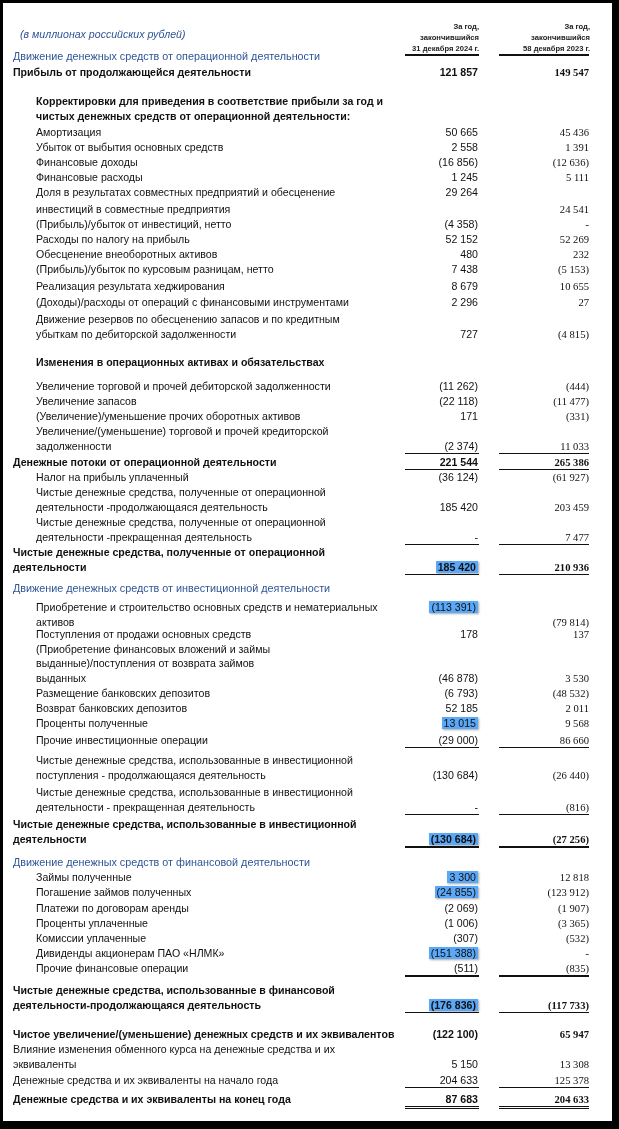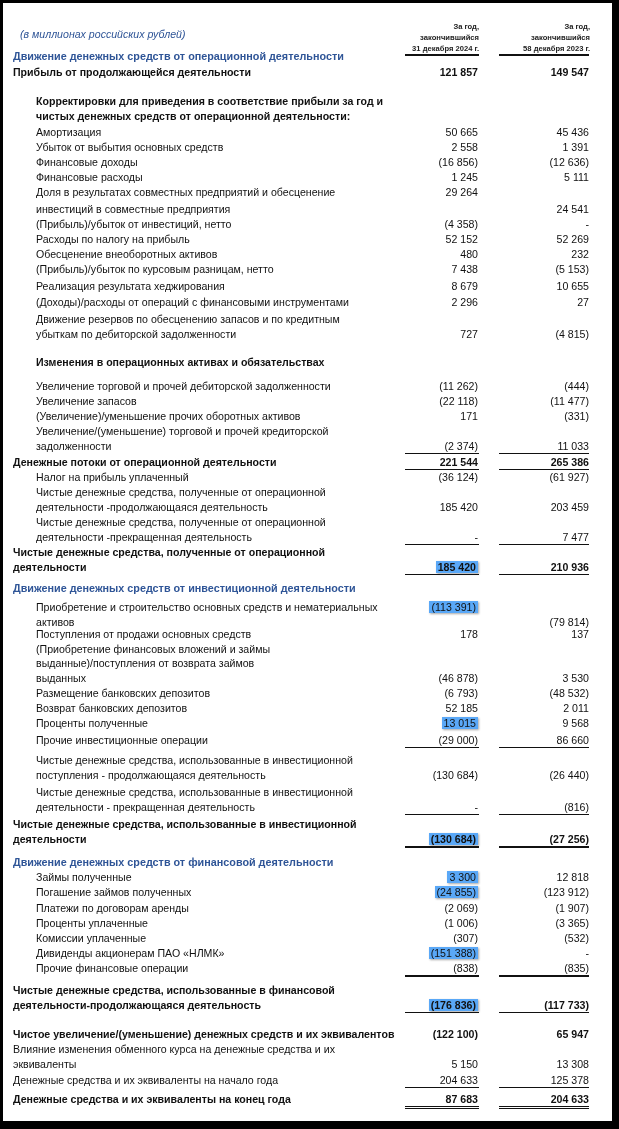--- a/index.html
+++ b/index.html
@@ -10,25 +10,25 @@
     }
     .doc {
       position: absolute; left: 0; top: 0; width: 609px;
       font-family: "Liberation Sans", sans-serif; color: #111; font-size: 10.6px;
     }
     .row { position: absolute; left: 0; width: 609px; }
     .lbl { position: absolute; white-space: nowrap; line-height: 15px; }
     .lbl.l0 { left: 10px; }
     .lbl.l1 { left: 33px; }
     .bold { font-weight: bold; }
-    .sec { color: #2f5597; font-weight: bold; font-size: 10.8px; }
+    .sec { color: #2f5597; font-weight: normal; font-size: 10.8px; }
     .ital { font-style: italic; color: #2f5597; font-size: 10.6px; left: 17px !important; text-align: right; }
     .v { position: absolute; text-align: right; line-height: 15px; white-space: nowrap; }
     .v1 { right: 134px; width: 76px; }
-    .v2 { right: 23px; width: 80px; }
+    .v2 { right: 23px; width: 80px; font-family: Liberation Serif, serif; }
     .hdr { position: absolute; text-align: right; font-size: 7.6px; line-height: 11px; font-weight: bold; color: #222; }
     .hdr.c1 { right: 133px; width: 92px; }
     .hdr.c2 { right: 22px; width: 92px; }
     .line { position: absolute; height: 0; border-top: 1px solid #111; }
     .line.c1 { left: 402px; width: 74px; }
     .line.c2 { left: 496px; width: 90px; }
     .line.thick { border-top: 2px solid #111; }
     .line.double { border-top: 3px double #111; height: 0; }
     .hl { background: #5aa8f7; padding: 0 2px; box-shadow: 1px 1px 2px rgba(0,0,0,0.35); }
   </style>
@@ -289,21 +289,21 @@
         <div class="v v1"><span>(307)</span></div>
         <div class="v v2"><span>(532)</span></div>
       </div>
       <div class="row" style="top: 943px;">
         <div class="lbl l1">Дивиденды акционерам ПАО «НЛМК»</div>
         <div class="v v1"><span class="hl">(151 388)</span></div>
         <div class="v v2"><span>-</span></div>
       </div>
       <div class="row" style="top: 958px;">
         <div class="lbl l1">Прочие финансовые операции</div>
-        <div class="v v1"><span>(838)</span></div>
+        <div class="v v1"><span>(511)</span></div>
         <div class="v v2"><span>(835)</span></div>
       </div>
       <div class="row" style="top: 980px;">
         <div class="lbl l0 bold">Чистые денежные средства, использованные в финансовой</div>
       </div>
       <div class="row" style="top: 995px;">
         <div class="lbl l0 bold">деятельности-продолжающаяся деятельность</div>
         <div class="v v1 bold"><span class="hl">(176 836)</span></div>
         <div class="v v2 bold"><span>(117 733)</span></div>
       </div>

